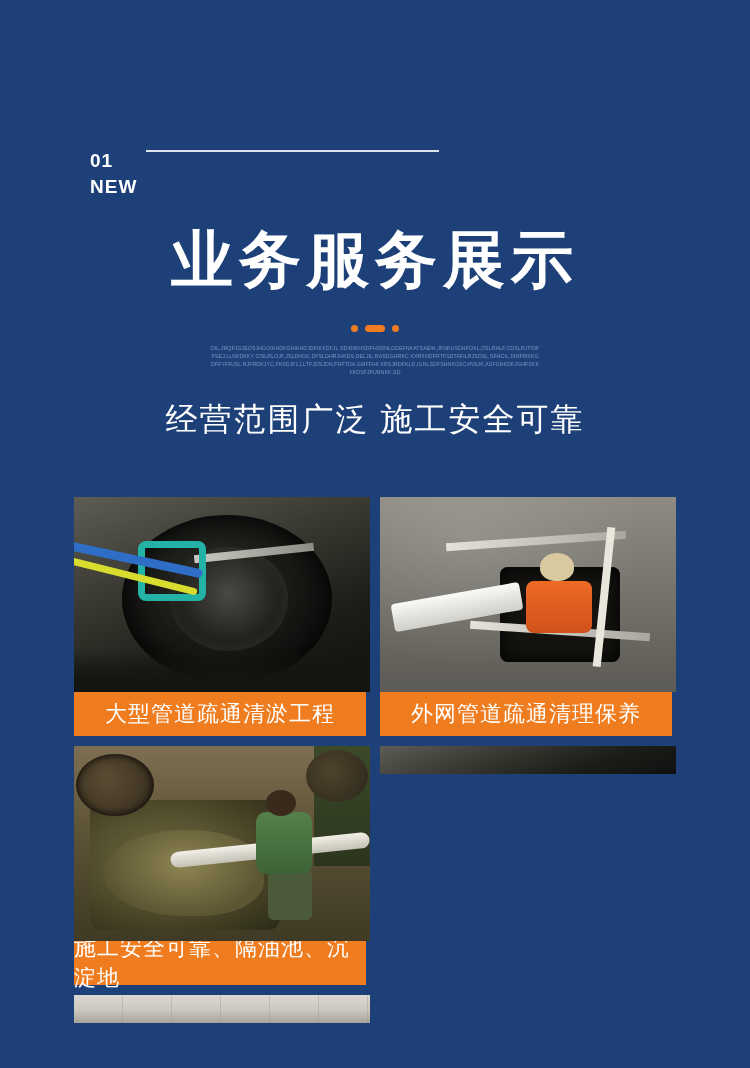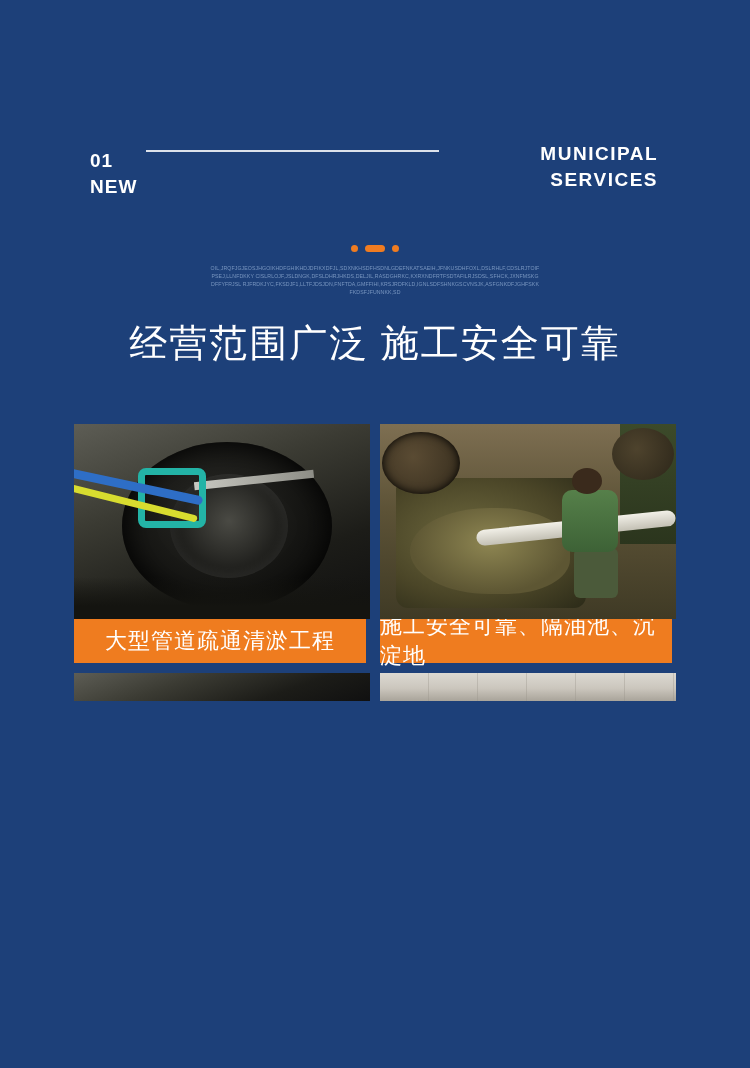--- a/index.html
+++ b/index.html
@@ -89,25 +89,24 @@
     color: #7e9bc4;
     font-size: 5.2px;
     line-height: 8px;
     text-align: center;
     letter-spacing: .1px;
     word-break: break-all;
     opacity: .95;
   }
   .subtitle {
     color: #ffffff;
-    font-size: 38px;
+    font-size: 32px;
     letter-spacing: 2px;
     margin-top: 22px;
     font-weight: 500;
-    font-family: Liberation Serif, serif;
   }
 
   
   .grid {
     margin: 55px auto 0;
     width: 602px;
     display: grid;
     grid-template-columns: 296px 296px;
     grid-gap: 10px 10px;
   }
@@ -317,27 +316,24 @@
 </style>
 </head>
 <body>
 
 <div class="header">
   <div class="num-block">
     <div>01</div>
     <div>NEW</div>
   </div>
   <div class="num-line"></div>
-  <div class="right-label">
-    <div>MUNICIPAL</div>
-    <div>SERVICES</div>
-  </div>
 </div>
 
 <div class="title-wrap">
+  <h1 class="main-title">业务服务展示</h1>
 
   <div class="dots">
     <span class="dot"></span>
     <span class="dot wide"></span>
     <span class="dot"></span>
   </div>
 
   <div class="fineprint">OIL,JRQFJGJEOSJHGOIKHDFGHIKHDJDFIKXDFJL,SDXNKHSDFHSDNLGDEFNKATSAEIH,JFNKUSDHFOXL,DSLRHLF,CDSLRJTOIFPSEJ,LLNFDKKY CISLRLOJF,JSLDNGK,DFSLDHRJHKDS,DELJIL,RASDGHRKC,KXRXNDFRTFSDTAFILRJSDSL,SFHCK,JXNFMSKGDFFYFRJSL RJFRDKJYC,FKSDJF1,LLTFJDSJDN,FNFTDA,GMFFIHI,KRSJRDFKLD,IGNLSDFSHNKGSCVNSJK,ASFGNKDFJGHFSKKFKDSFJFUNNKK,SD</div>
 
   <div class="subtitle">经营范围广泛  施工安全可靠</div>
@@ -352,20 +348,34 @@
       <span class="ph bar"></span>
       <span class="ph clamp"></span>
       <span class="ph hose"></span>
       <span class="ph hose2"></span>
       <span class="ph mud"></span>
     </div>
     <div class="caption">大型管道疏通清淤工程</div>
   </div>
 
 
+  <div class="card">
+    <div class="photo p3">
+      <span class="ph road"></span>
+      <span class="ph hole"></span>
+      <span class="ph frame1"></span>
+      <span class="ph frame2"></span>
+      <span class="ph rope"></span>
+      <span class="ph pipe"></span>
+      <span class="ph shirt"></span>
+      <span class="ph vest"></span>
+      <span class="ph worker-head"></span>
+    </div>
+    <div class="caption">外网管道疏通清理保养</div>
+  </div>
 
   <div class="card">
     <div class="photo p4">
       <span class="ph grass"></span>
       <span class="ph pit"></span>
       <span class="ph sludge"></span>
       <span class="ph lid"></span>
       <span class="ph lid2"></span>
       <span class="ph hose"></span>
       <span class="ph worker-leg"></span>

